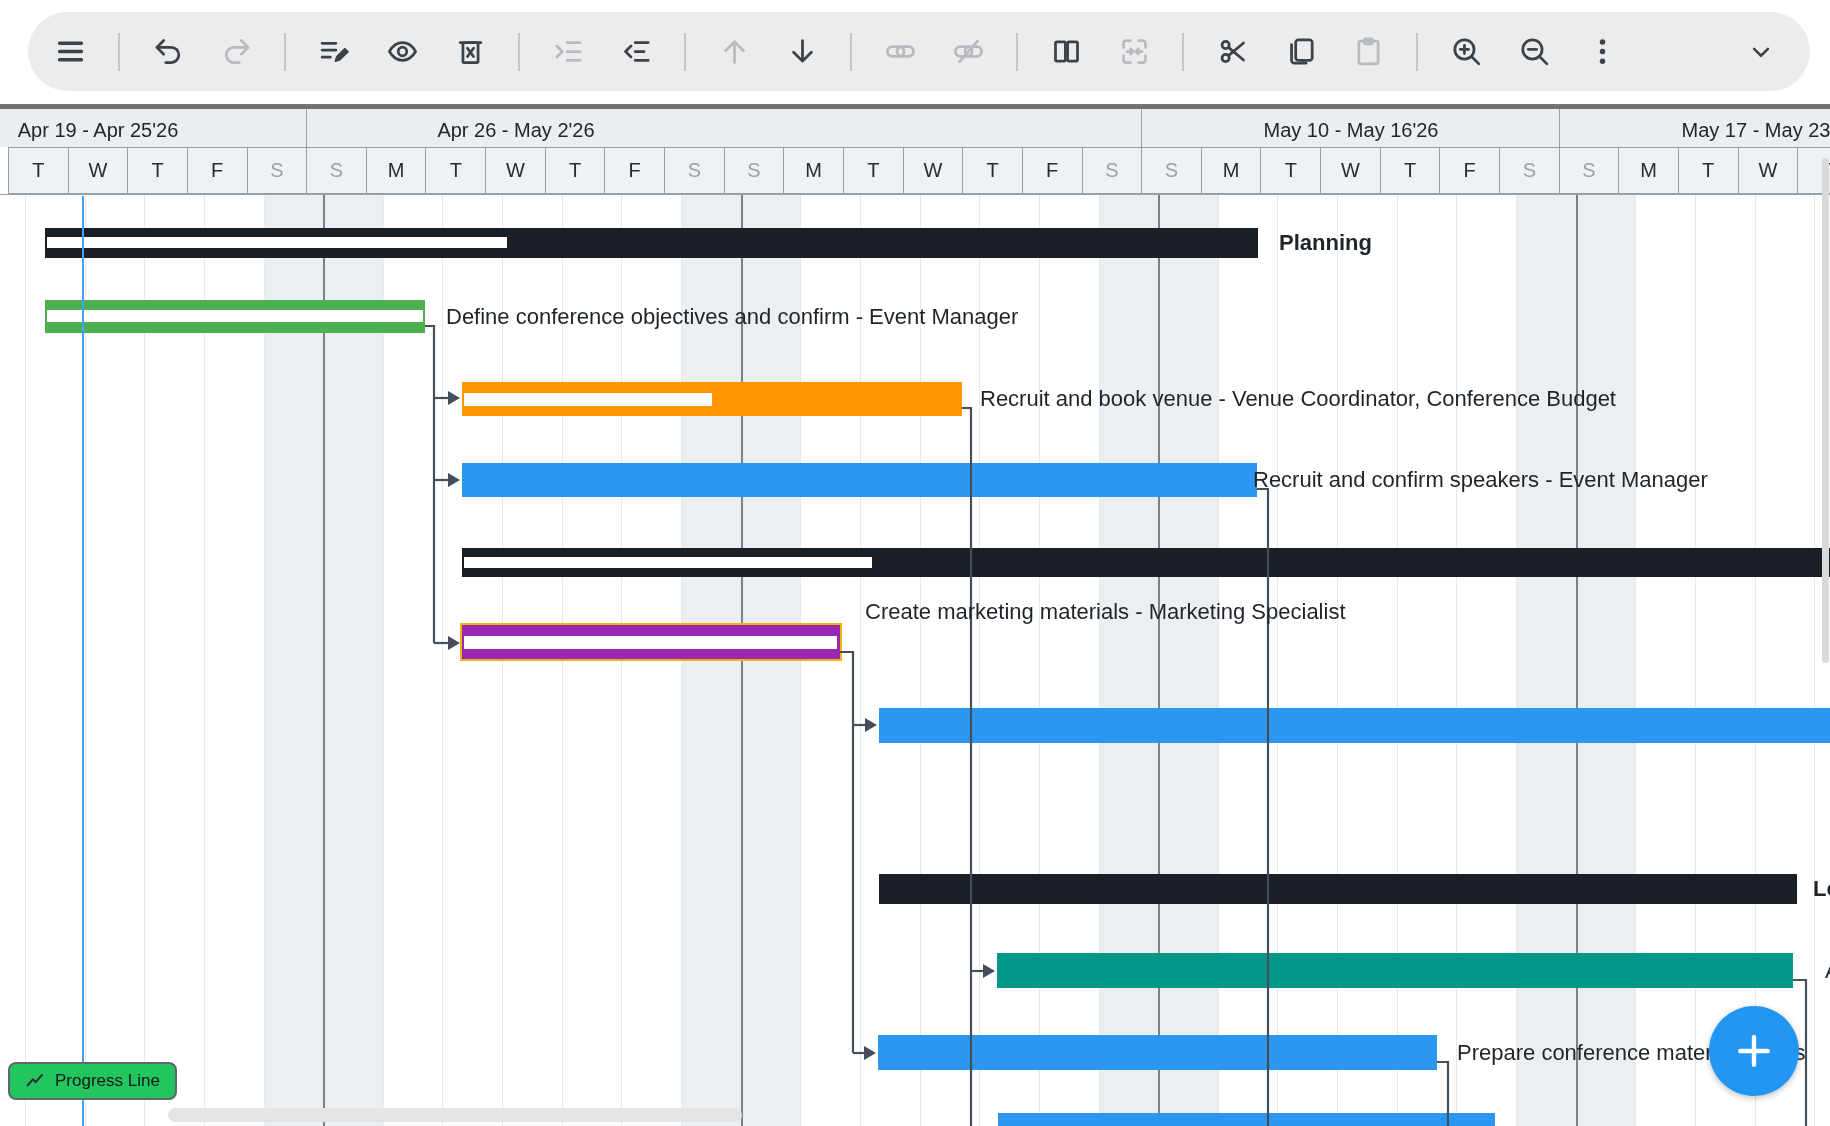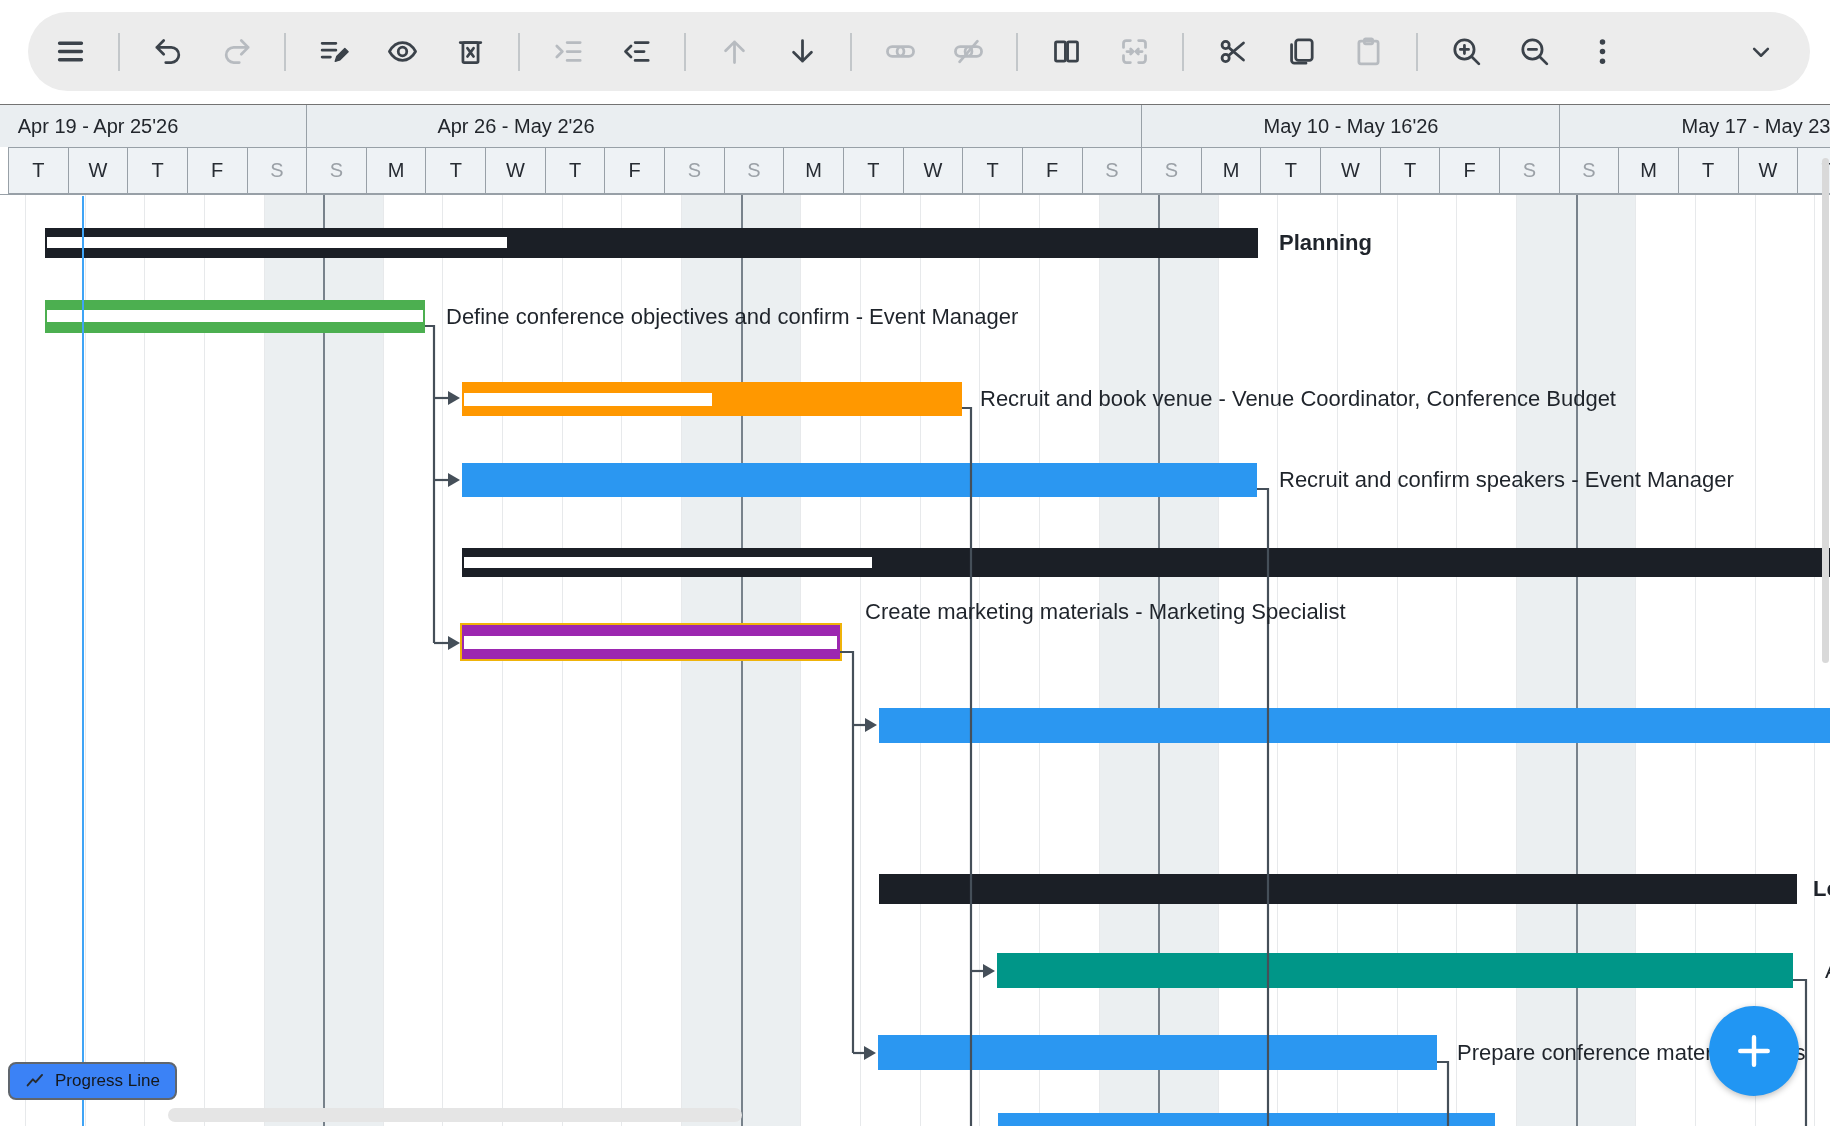--- a/index.html
+++ b/index.html
@@ -7,39 +7,39 @@
   
   #toolbar{position:absolute;left:28px;top:12px;right:20px;height:79px;background:#ececec;border-radius:40px;display:flex;align-items:center;padding-left:8px;z-index:40;}
   #toolbar-items{display:flex;align-items:center;height:100%;}
   .tbtn{width:68px;height:79px;display:flex;align-items:center;justify-content:center;background:none;border:none;padding:0;cursor:pointer;color:#3b424a;}
   .tbtn.off{color:#b7bbc0;cursor:default;}
   .tbtn svg{width:33px;height:33px;display:block;}
   .tsep{width:2px;height:38px;background:#c3c7ca;margin:0 14px;}
   #toolbar-collapse{position:absolute;right:28px;top:0;height:79px;display:flex;align-items:center;background:none;border:none;color:#3b424a;cursor:pointer;}
   #toolbar-collapse svg{width:30px;height:30px;}
   
-  #week-row{position:absolute;left:0;top:104px;width:1830px;height:42px;background:#eaeef1;border-top:1px solid #737373;border-bottom:1px solid #98a0a7;overflow:hidden;z-index:30;}
+  #week-row{position:absolute;left:0;top:104px;width:1830px;height:42px;background:#eaeef1;border-top:5px solid #737373;border-bottom:1px solid #98a0a7;overflow:hidden;z-index:30;}
   .week-cell{position:absolute;top:0;height:100%;border-left:1px solid #98a0a7;display:flex;align-items:center;justify-content:center;font-size:20px;color:#22262c;white-space:nowrap;overflow:hidden;}
   #day-row{position:absolute;left:0;top:147px;width:1830px;height:47px;background:#fff;border-bottom:1px solid #98a0a7;overflow:hidden;z-index:30;}
   .day-cell{position:absolute;top:0;height:100%;box-sizing:border-box;border-left:1px solid #98a0a7;border-top:1px solid #98a0a7;border-bottom:1px solid #98a0a7;background:#eef2f5;display:flex;align-items:center;justify-content:center;font-size:20px;color:#272c33;}
   .day-cell.weekend{color:#9ba1a7;}
   
   #chart{position:absolute;left:0;top:0;width:1830px;height:1126px;margin-left:17px;}
   .wk-band{position:absolute;top:195px;bottom:0;background:#ebeff1;z-index:1;}
   .grid-day{position:absolute;top:195px;bottom:0;width:1px;background:#e7e9eb;z-index:2;}
   .grid-week{position:absolute;top:195px;bottom:0;width:2px;background:#78828b;z-index:3;}
   #today-line{position:absolute;top:196px;bottom:0;width:2px;background:#3fa4f6;z-index:6;}
   #connectors{position:absolute;left:0;top:0;z-index:6;}
   .bar{position:absolute;z-index:5;box-sizing:border-box;}
   .bar.selected{outline:2px solid #efb30a;}
   .bar .stripe{position:absolute;background:#fff;}
   .bar-label{position:absolute;z-index:7;font-size:22px;color:#1f242b;white-space:nowrap;transform:translateY(-50%);}
   .bar-label.bold{font-weight:bold;}
   
-  #progress-line-btn{position:absolute;left:8px;top:1062px;height:38px;display:flex;align-items:center;gap:9px;padding:0 15px;background:#3b82f6;border:2px solid #60666d;border-radius:8px;font-size:17px;color:#15181c;cursor:pointer;z-index:50;font-family:"Liberation Sans",sans-serif;}
+  #progress-line-btn{position:absolute;left:8px;top:1062px;height:38px;display:flex;align-items:center;gap:9px;padding:0 15px;background:#22c55e;border:2px solid #60666d;border-radius:8px;font-size:17px;color:#15181c;cursor:pointer;z-index:50;font-family:"Liberation Sans",sans-serif;}
   #progress-line-btn svg{width:21px;height:21px;}
   #fab{position:absolute;left:1709px;top:1006px;width:90px;height:90px;border-radius:50%;background:#2196f3;border:none;cursor:pointer;z-index:60;display:flex;align-items:center;justify-content:center;box-shadow:0 2px 6px rgba(0,0,0,.25);}
   #fab svg{width:44px;height:44px;}
   #hscrollbar{position:absolute;left:168px;top:1108px;width:574px;height:14px;border-radius:7px;background:#e5e5e5;z-index:55;}
   #vscrollbar{position:absolute;left:1822px;top:158px;width:7px;height:505px;border-radius:4px;background:#d9d9d9;z-index:55;}
 </style>
 </head>
 <body>
 
 <div id="screen">
@@ -110,21 +110,21 @@
       <div class="bar-label bold" style="left: 1262px; top: 243px;">Planning</div>
       <div class="bar" style="left: 28px; top: 300px; width: 380px; height: 33px; background: rgb(76, 175, 80);">
         <div class="stripe" style="left: 2px; top: 10px; height: 12px; width: 376px;"></div>
       </div>
       <div class="bar-label" style="left: 429px; top: 316.5px;">Define conference objectives and confirm - Event Manager</div>
       <div class="bar" style="left: 445px; top: 382px; width: 500px; height: 34px; background: rgb(255, 152, 0);">
         <div class="stripe" style="left: 2px; top: 11px; height: 13px; width: 248px;"></div>
       </div>
       <div class="bar-label" style="left: 963px; top: 399px;">Recruit and book venue - Venue Coordinator, Conference Budget</div>
       <div class="bar" style="left: 445px; top: 463px; width: 795px; height: 34px; background: rgb(43, 151, 241);"></div>
-      <div class="bar-label" style="left: 1262px; top: 480px;">Recruit and confirm speakers - Event Manager</div>
+      <div class="bar-label" style="left: 1236px; top: 480px;">Recruit and confirm speakers - Event Manager</div>
       <div class="bar" style="left: 445px; top: 548px; width: 1391px; height: 29px; background: rgb(27, 31, 38);">
         <div class="stripe" style="left: 2px; top: 9px; height: 11px; width: 408px;"></div>
       </div>
       <div class="bar selected" style="left: 445px; top: 625px; width: 378px; height: 34px; background: rgb(156, 39, 176);">
         <div class="stripe" style="left: 2px; top: 11px; height: 13px; width: 373px;"></div>
       </div>
       <div class="bar-label" style="left: 848px; top: 612px; text-align: center;">Create marketing materials - Marketing Specialist</div>
       <div class="bar" style="left: 862px; top: 708px; width: 974px; height: 35px; background: rgb(43, 151, 241);"></div>
       <div class="bar" style="left: 862px; top: 874px; width: 918px; height: 30px; background: rgb(27, 31, 38);"></div>
       <div class="bar-label bold" style="left: 1796px; top: 889px;">Log</div>

